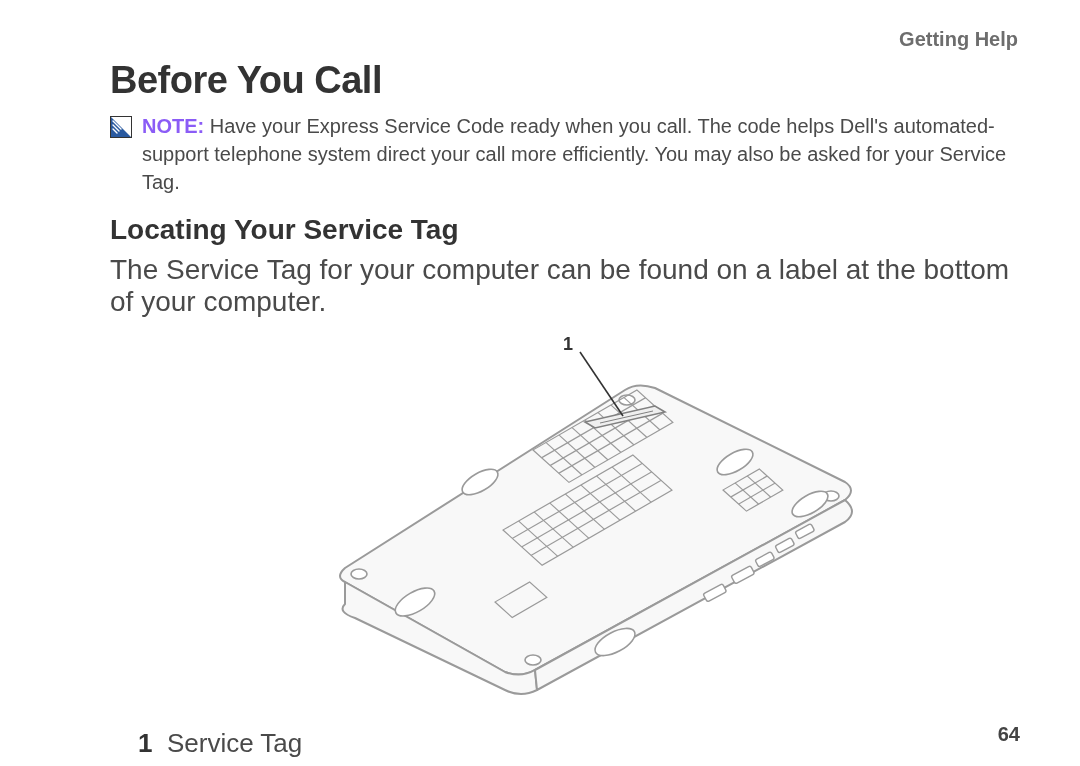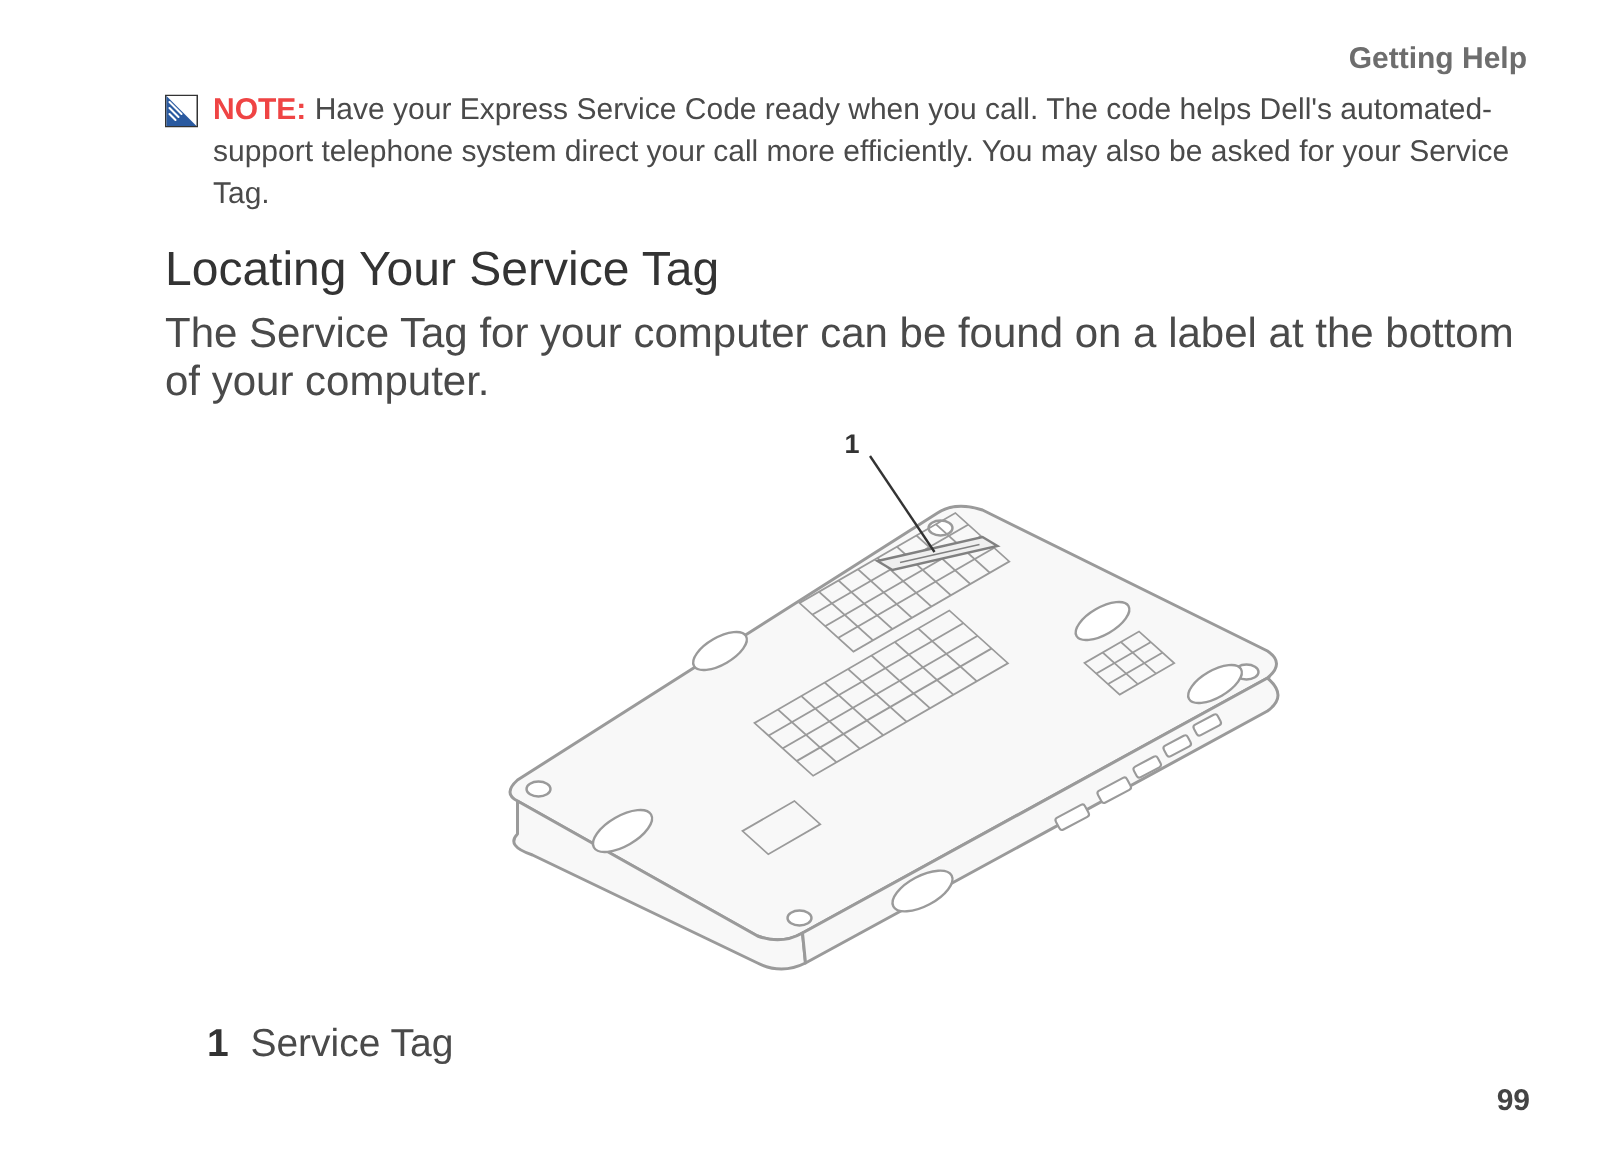--- a/index.html
+++ b/index.html
@@ -44,25 +44,25 @@
   .note-icon {
     flex: 0 0 auto;
     margin-right: 10px;
     margin-top: 4px;
   }
   .note-text {
     flex: 1 1 auto;
   }
   .note-text .bold {
     font-weight: 700;
-    color: #ef4444;
+    color: #8b5cf6;
   }
   .subheading {
-    font-weight: 400;
-    font-size: 32px;
+    font-weight: 700;
+    font-size: 28px;
     color: #333333;
     margin: 0 0 8px 0;
   }
   .body-text {
     font-size: 28px;
     color: #4a4a4a;
     margin: 0 0 4px 0;
   }
   .figure {
     width: 620px;
@@ -93,20 +93,21 @@
     fill: #333333;
   }
 </style>
 </head>
 <body>
 
 <div class="page">
 
   <div class="header-section">Getting Help</div>
 
+  <h1 class="title">Before You Call</h1>
 
   <div class="note-block">
     <span class="note-icon">
       <svg width="22" height="22" viewBox="0 0 22 22">
         <rect x="0.5" y="0.5" width="21" height="21" fill="#ffffff" stroke="#333333" stroke-width="1"></rect>
         <polygon points="1,1 21,21 1,21" fill="#2a5aa0"></polygon>
         <path d="M3 5 L11 13 M3 9 L9 15 M3 13 L7 17" stroke="#ffffff" stroke-width="1.4" stroke-linecap="round"></path>
       </svg>
     </span>
     <div class="note-text">
@@ -221,14 +222,14 @@
     </g>
 
     <line x1="325" y1="30" x2="368" y2="94" stroke="#333333" stroke-width="1.6"></line>
     <text x="308" y="28" class="callout-label">1</text>
   </svg>
 
   <div class="legend">
     <span class="bold">1</span>&nbsp;&nbsp;<span>Service Tag</span>
   </div>
 
-  <div class="page-number">99</div>
+  <div class="page-number">64</div>
 </div>
 
 </body></html>

